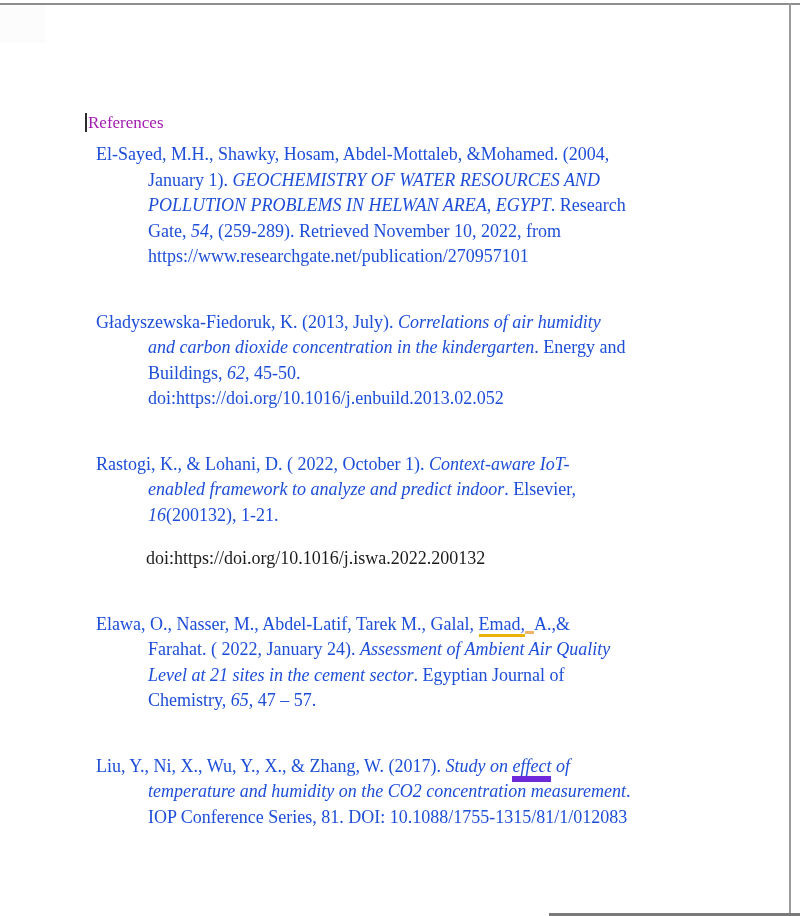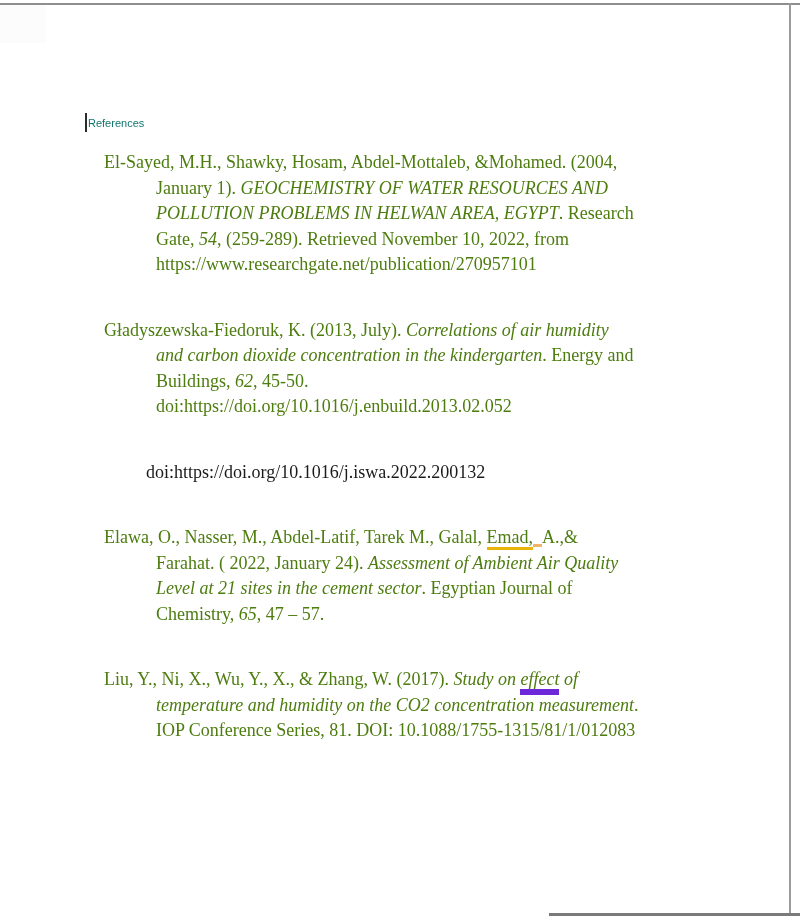--- a/index.html
+++ b/index.html
@@ -24,39 +24,39 @@
   }
   .border-bottom{
     position:absolute;left:549px;top:913px;width:251px;height:3px;
     background:#7a7a7a;
   }
   .content{
     position:absolute;left:88px;top:112px;width:660px;
   }
   .heading{
     margin:0 0 7px 0;
-    font-family:Liberation Sans, sans-serif;
+    font-family:Liberation Serif, serif;
     font-weight:400;
-    font-size:11px;
+    font-size:17px;
     line-height:22px;
-    color:#0f766e;
+    color:#a21caf;
     position:relative;
   }
   .caret{
     position:absolute;
     left:-3px;top:1px;
     width:2px;height:19px;
     background:#2b2b2b;
   }
   .entry{margin:0 0 40px 0;}
   .ref-para{
-    margin:16px;
+    margin:8px;
     font-size:18px;
     line-height:25.5px;
-    color:#4d7c0f;
+    color:#1d4ed8;
     white-space:nowrap;
     padding-left:52px;
     text-indent:-52px;
   }
   .doi-para{
     margin:18px 0 0 0;
     font-size:18px;
     line-height:25.5px;
     color:#1b1b1b;
     white-space:nowrap;
@@ -95,20 +95,21 @@
       <span>References</span>
     </h1>
     <div id="refs">
         <div class="entry">
           <p class="ref-para"><span class="seg-n">El-Sayed, M.H., Shawky, Hosam, Abdel-Mottaleb, &amp;Mohamed. (2004,</span><br><span class="seg-n">January 1). </span><span class="seg-i">GEOCHEMISTRY OF WATER RESOURCES AND</span><br><span class="seg-i">POLLUTION PROBLEMS IN HELWAN AREA, EGYPT</span><span class="seg-n">. Research</span><br><span class="seg-n">Gate, </span><span class="seg-i">54</span><span class="seg-n">, (259-289). Retrieved November 10, 2022, from</span><br><span class="seg-n">https://www.researchgate.net/publication/270957101</span></p>
         </div>
         <div class="entry">
           <p class="ref-para"><span class="seg-n">Gładyszewska-Fiedoruk, K. (2013, July). </span><span class="seg-i">Correlations of air humidity</span><br><span class="seg-i">and carbon dioxide concentration in the kindergarten</span><span class="seg-n">. Energy and</span><br><span class="seg-n">Buildings, </span><span class="seg-i">62</span><span class="seg-n">, 45-50.</span><br><span class="seg-n">doi:https://doi.org/10.1016/j.enbuild.2013.02.052</span></p>
         </div>
         <div class="entry">
+          <p class="ref-para"><span class="seg-n">Rastogi, K., &amp; Lohani, D. ( 2022, October 1). </span><span class="seg-i">Context-aware IoT-</span><br><span class="seg-i">enabled framework to analyze and predict indoor</span><span class="seg-n">. Elsevier,</span><br><span class="seg-i">16</span><span class="seg-n">(200132), 1-21.</span></p>
           <p class="doi-para">doi:https://doi.org/10.1016/j.iswa.2022.200132</p>
         </div>
         <div class="entry">
           <p class="ref-para"><span class="seg-n">Elawa, O., Nasser, M., Abdel-Latif, Tarek M., Galal, </span><span class="seg-pink">Emad,</span><span class="seg-orange"> </span><span class="seg-n">A.,&amp;</span><br><span class="seg-n">Farahat. ( 2022, January 24). </span><span class="seg-i">Assessment of Ambient Air Quality</span><br><span class="seg-i">Level at 21 sites in the cement sector</span><span class="seg-n">. Egyptian Journal of</span><br><span class="seg-n">Chemistry, </span><span class="seg-i">65</span><span class="seg-n">, 47 – 57.</span></p>
         </div>
         <div class="entry">
           <p class="ref-para"><span class="seg-n">Liu, Y., Ni, X., Wu, Y., X., &amp; Zhang, W. (2017). </span><span class="seg-i">Study on </span><span class="seg-ipink">effect</span><span class="seg-i"> of</span><br><span class="seg-i">temperature and humidity on the CO2 concentration measurement</span><span class="seg-n">.</span><br><span class="seg-n">IOP Conference Series, 81. DOI: 10.1088/1755-1315/81/1/012083</span></p>
         </div>
       </div>
   </div>

